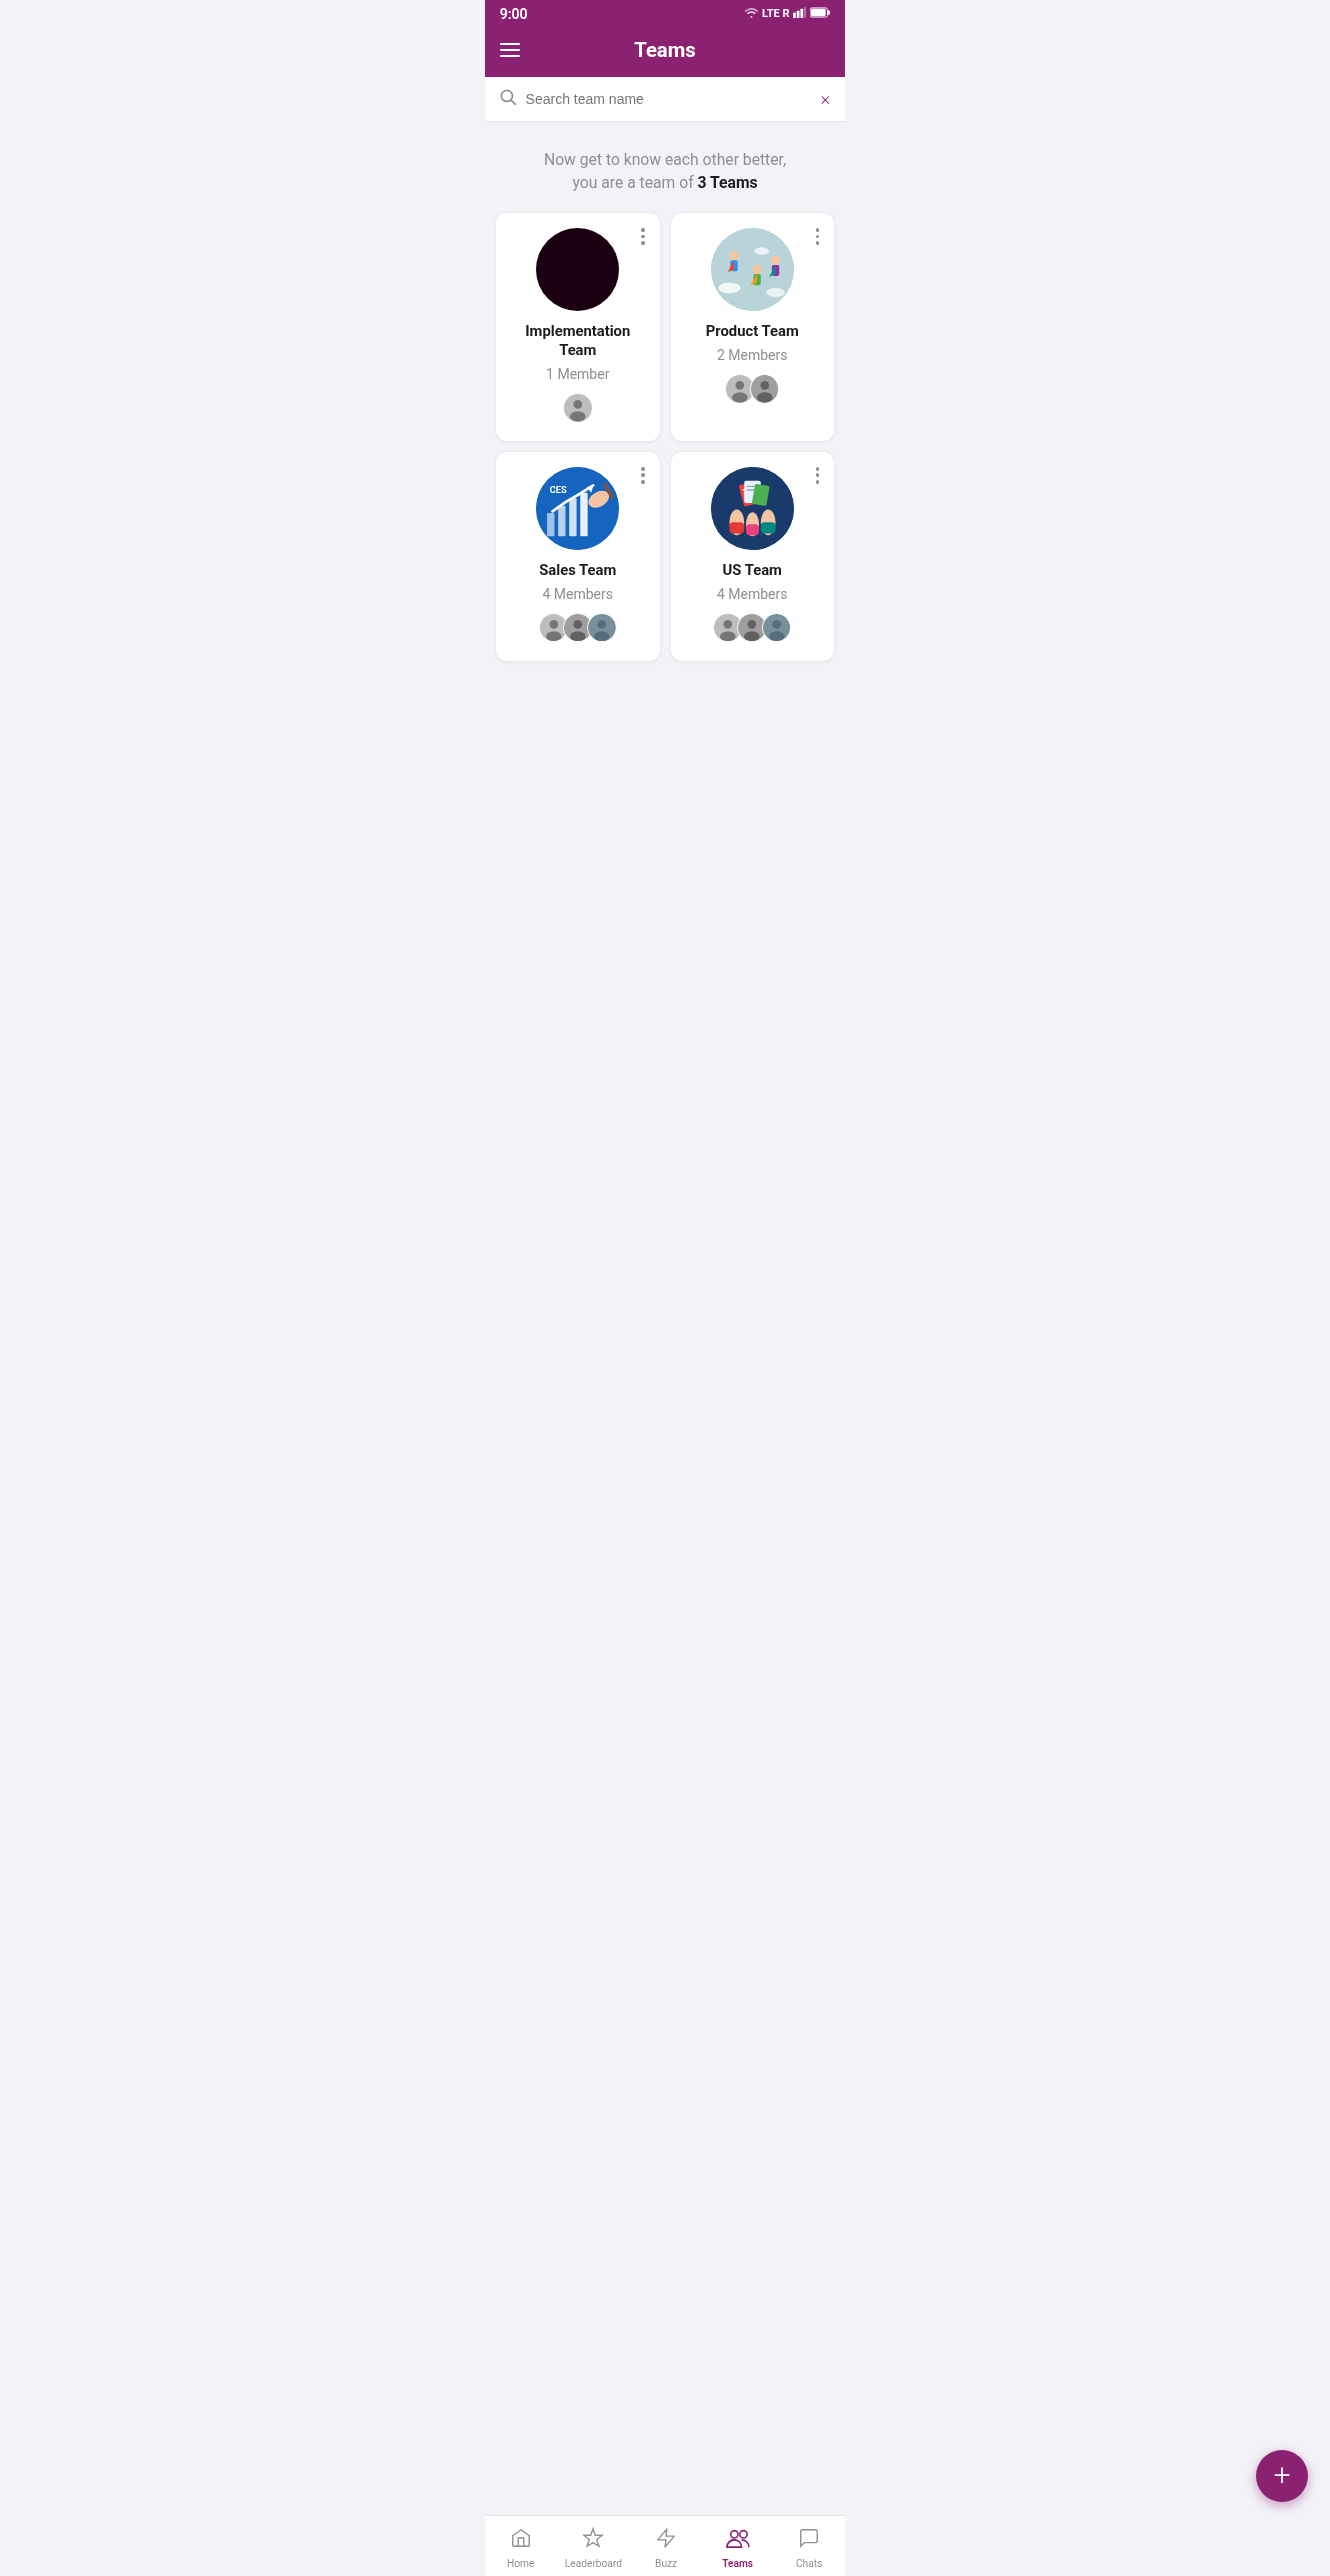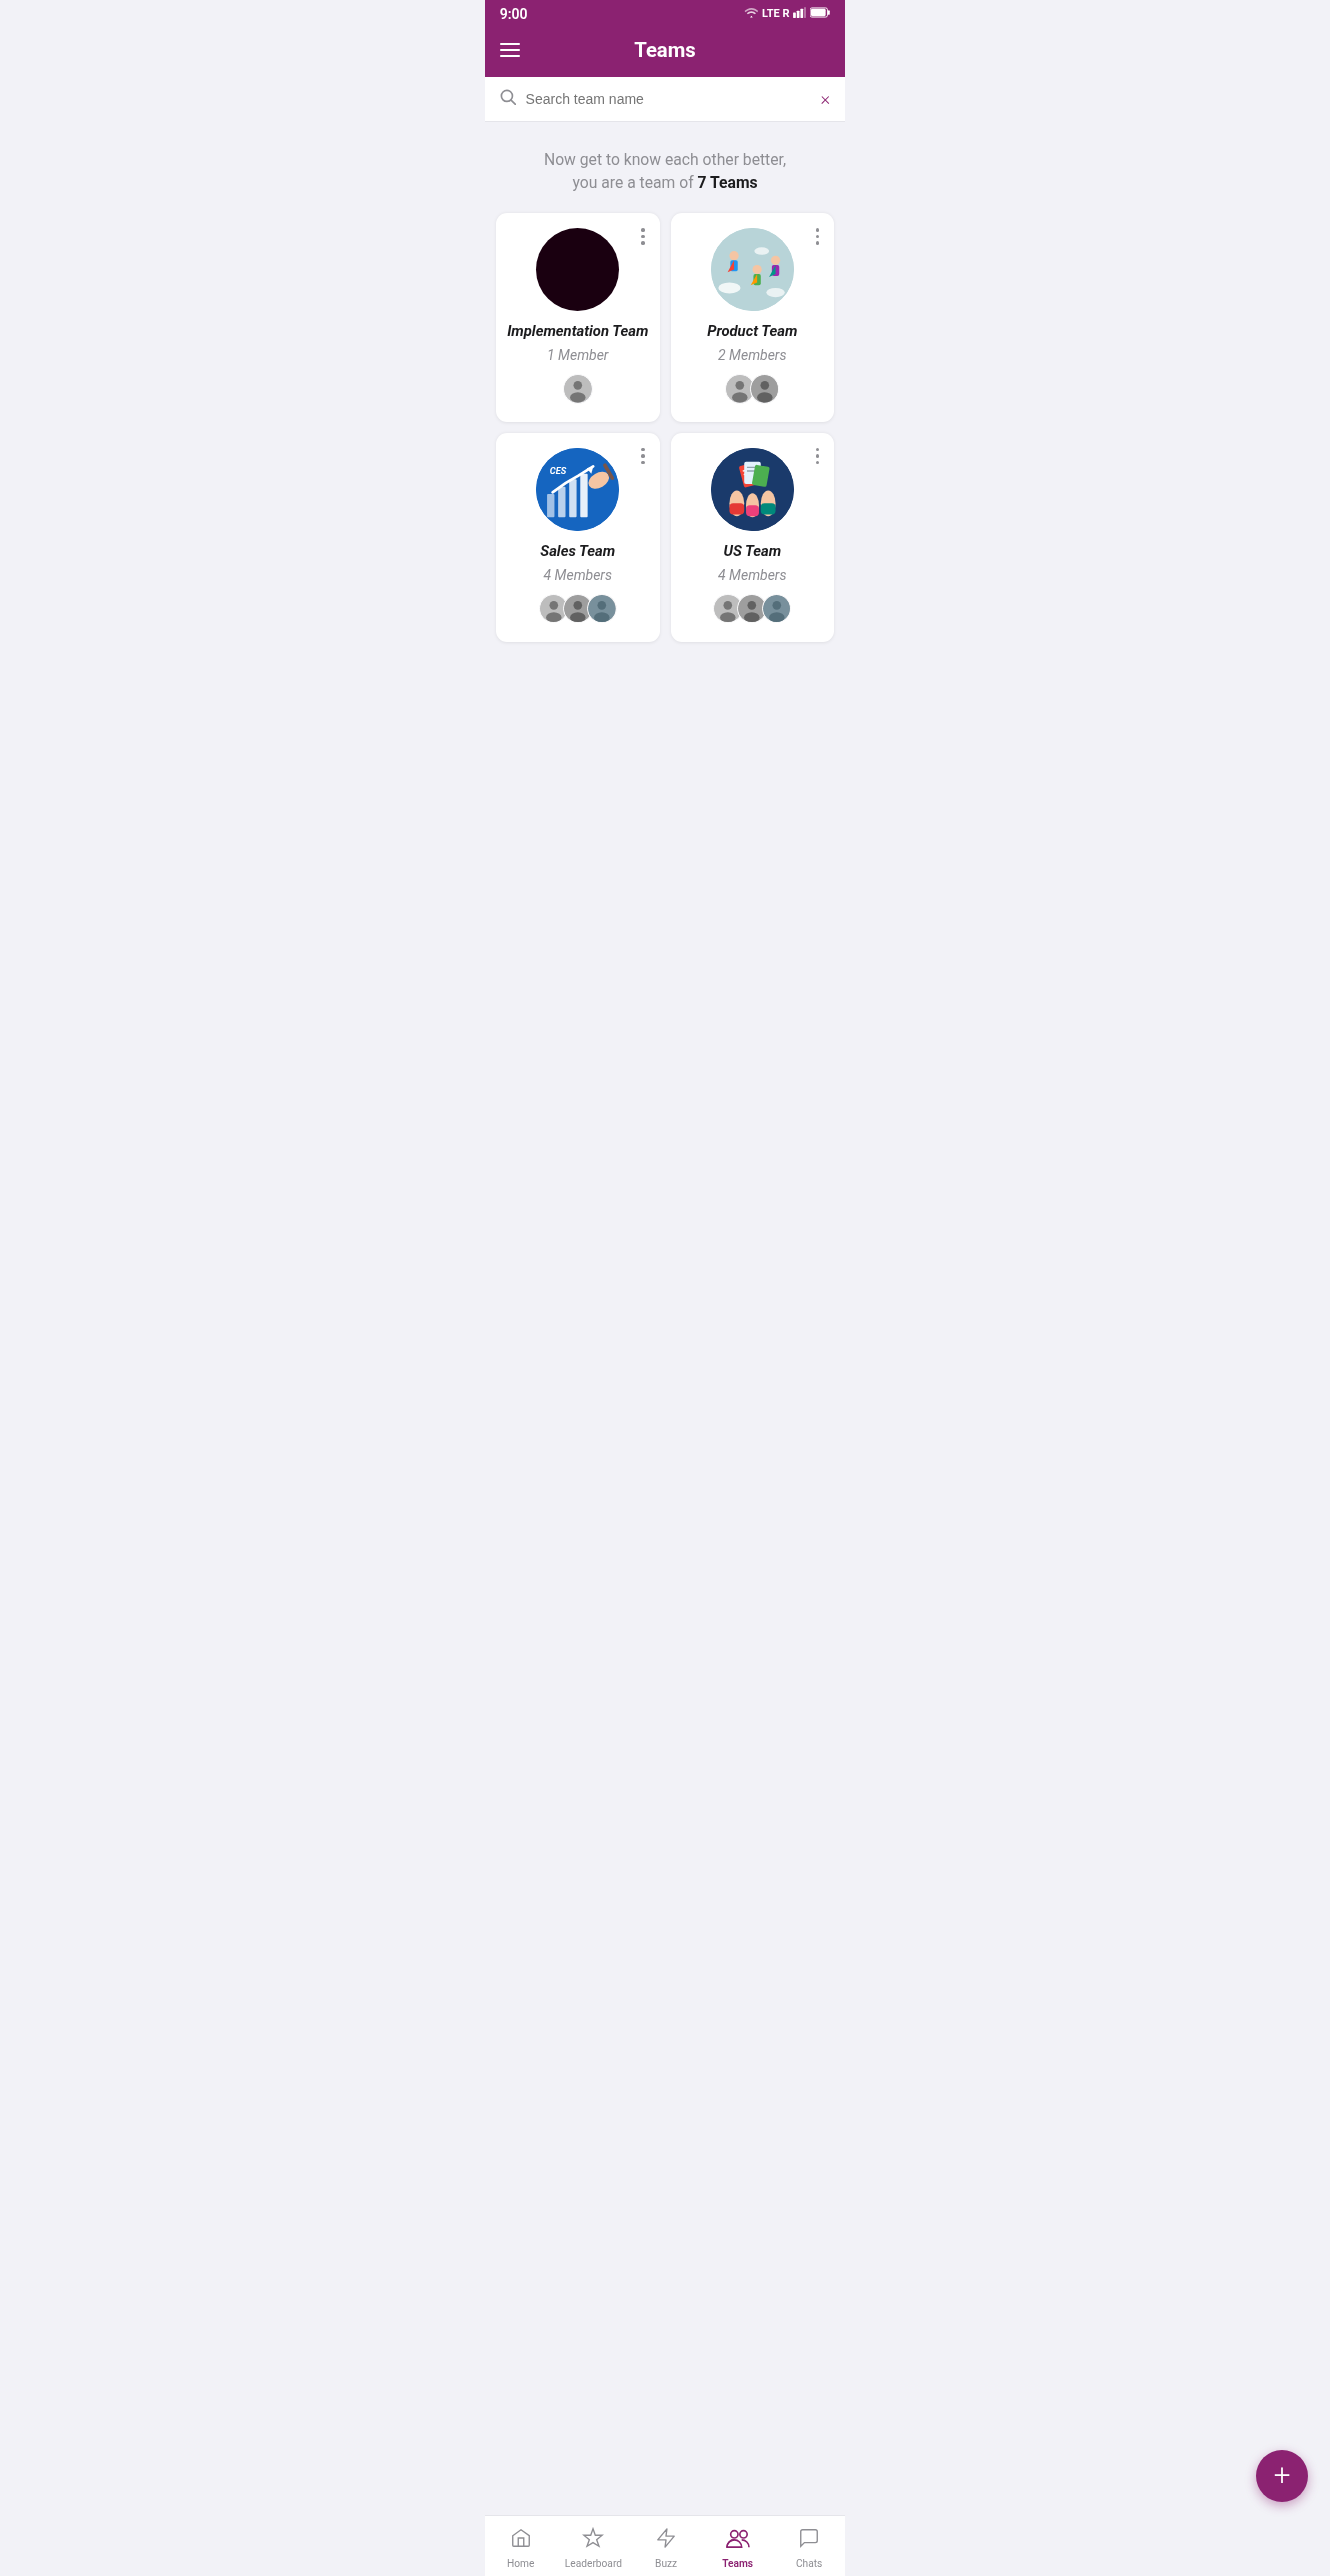--- a/index.html
+++ b/index.html
@@ -112,21 +112,20 @@
       color: #1c1c1e;
       padding: 7.4px 14.8px 14.8px;
     }
 
     
     .teams-grid {
       display: grid;
       grid-template-columns: 1fr 1fr;
       gap: 11px;
       padding: 0 11px 11px;
-      font-style: italic;
     }
 
     .team-card {
       background: white;
       border-radius: 11px;
       padding: 14.8px 11px 18.5px;
       position: relative;
       box-shadow: 0 0.9px 3.7px rgba(0,0,0,0.08);
       display: flex;
       flex-direction: column;
@@ -333,21 +332,21 @@
   </span>
   <input class="search-input" type="text" placeholder="Search team name" style="">
   <span class="clear-icon">×</span>
 </div>
 
 <div class="scroll-content">
 
   <div class="intro-section">
     <p class="intro-text">
       <span>Now get to know each other better,</span><br>
-      <span>you are a team of </span><span class="highlight">7 Teams</span>
+      <span>you are a team of </span><span class="highlight">3 Teams</span>
     </p>
   </div>
 
 
   <div class="teams-grid">
 
     <div class="team-card">
       <div class="card-menu">
         <div class="dot"></div>
         <div class="dot"></div>

